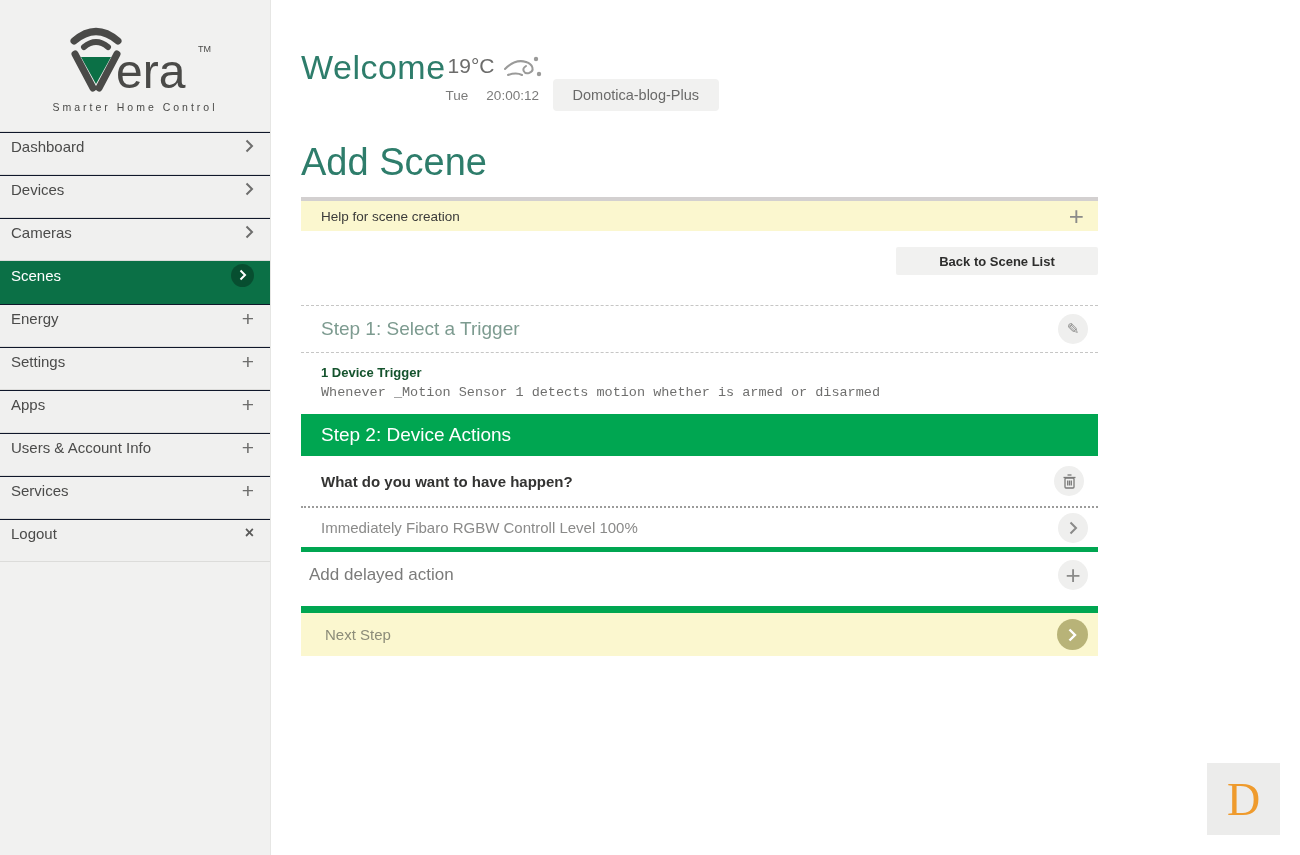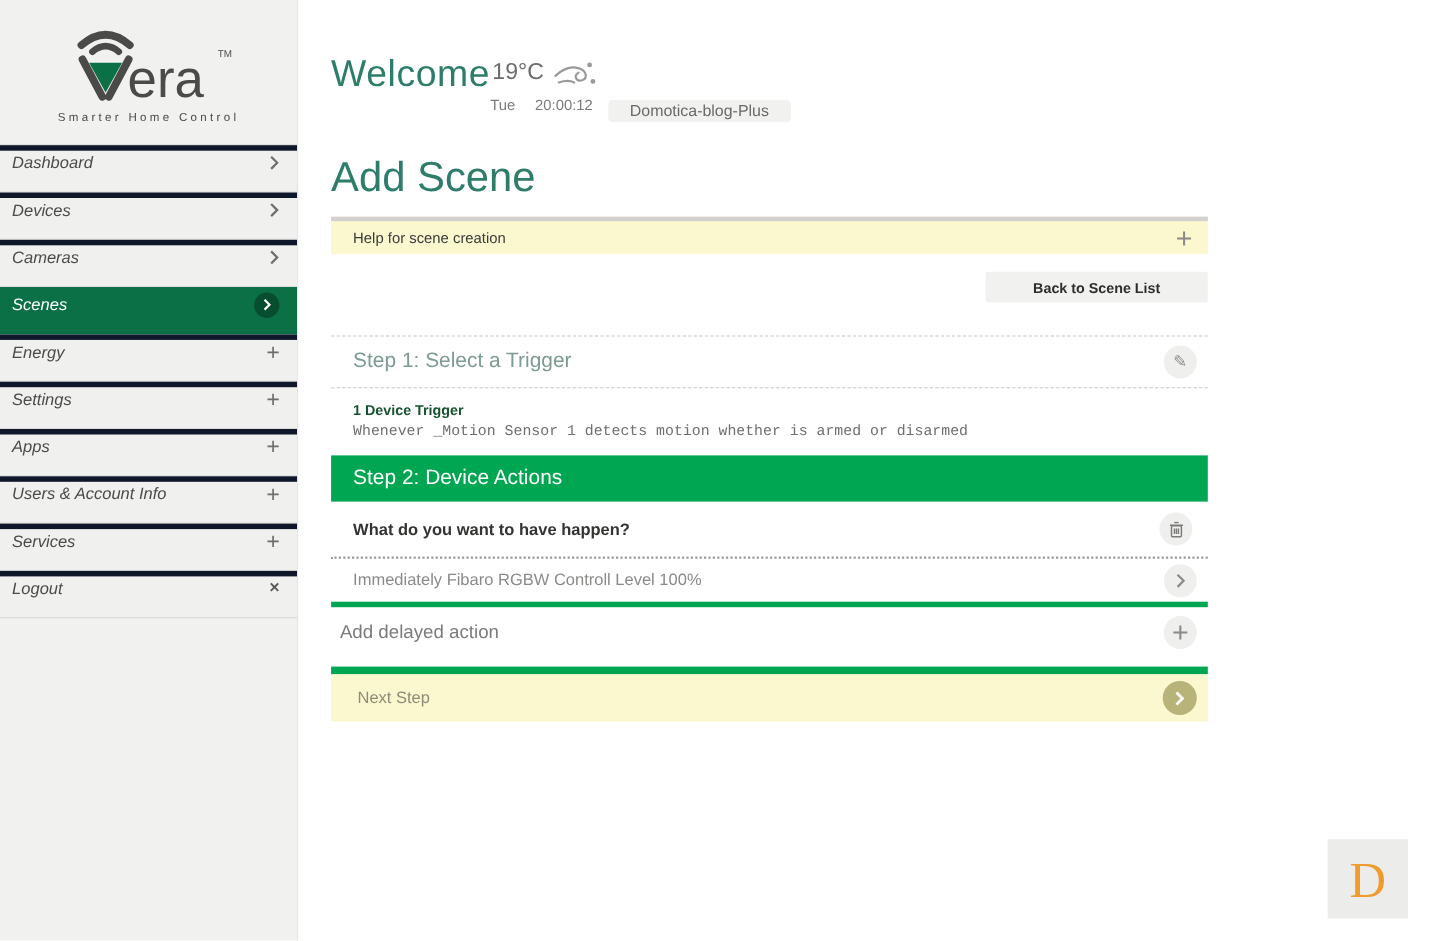--- a/index.html
+++ b/index.html
@@ -3,39 +3,39 @@
 <meta charset="utf-8">
 <style>
   * { margin:0; padding:0; box-sizing:border-box; }
   html,body { width:1300px; height:855px; background:#ffffff; font-family:"Liberation Sans", sans-serif; overflow:hidden; }
 
   
   .sidebar { position:absolute; left:0; top:0; width:271px; height:855px; background:#f1f1f0; border-right:1px solid #e6e6e4; }
   .logo-block { height:131px; display:flex; flex-direction:column; align-items:center; justify-content:center; padding-top:8px; }
   .logo-tagline { font-size:10.5px; letter-spacing:3px; color:#4a4a48; margin-top:1px; }
   .menu { border-top:1px solid #ddddda; }
-  .menu-item { height:43px; display:flex; align-items:center; padding:0 16px 15px 11px; background:#f0f0ef; border-bottom:1px solid #dcdcda; border-top:5px solid #0f172a; color:#4b4b4a; font-size:15px; cursor:pointer;font-style:italic; }
+  .menu-item { height:43px; display:flex; align-items:center; padding:0 16px 15px 11px; background:#f0f0ef; border-bottom:1px solid #dcdcda; border-top:1px solid #0f172a; color:#4b4b4a; font-size:15px; cursor:pointer; }
   .menu-item .mi-label { flex:1; }
   .menu-item .mi-icon { color:#6e6e6d; display:flex; align-items:center; justify-content:center; }
   .menu-item .plus-glyph { font-size:21px; font-weight:300; color:#6e6e6d; line-height:1; }
   .menu-item .close-glyph { font-size:16px; font-weight:bold; color:#5a5a59; line-height:1; }
   .menu-item.selected { background:#0b7046; border-top-color:#0b7046; border-bottom-color:#0b7046; color:#ffffff; }
   .sel-circle { width:23px; height:23px; border-radius:50%; background:rgba(0,0,0,0.30); display:flex; align-items:center; justify-content:center; }
 
   
   .main { position:absolute; left:272px; top:0; width:1028px; height:855px; background:#ffffff; }
   .content { margin-left:29px; width:797px; }
 
   .header-row { display:flex; justify-content:flex-start; align-items:flex-start; margin-top:48px; }
   .page-welcome { font-size:34px; font-weight:300; color:#2e7d6b; letter-spacing:0.5px; }
 
   .weather { display:flex; align-items:flex-end; gap:10px; margin-top:4px; }
   .w-top { display:flex; align-items:center; gap:8px; font-size:21px; color:#6c6c6b; margin-left:2px; }
   .w-bottom { display:flex; gap:18px; font-size:13.5px; color:#7b7b7a; margin-top:8px; }
-  .chip { height:20px; padding:0 20px; background:#f1f1f0; border:none; border-radius:4px; color:#6a6a69; font-size:14.5px; cursor:pointer; margin-bottom:-8px; }
+  .chip { height:32px; padding:0 20px; background:#f1f1f0; border:none; border-radius:4px; color:#6a6a69; font-size:14.5px; cursor:pointer; margin-bottom:-8px; }
 
   .page-title { font-size:38px; font-weight:300; color:#2e7d6b; margin-top:38px; }
 
   .help-bar { margin-top:13px; border-top:4px solid #d3d0d0; background:#fbf7cf; height:34px; display:flex; align-items:center; padding:0 14px 0 20px; }
   .help-bar .hb-label { font-size:13.5px; color:#3b3b3a; }
   .icon-plus-flat { margin-left:auto; font-size:26px; font-weight:300; color:#8b8b8a; line-height:1; cursor:pointer; }
 
   .back-row { display:flex; justify-content:flex-end; margin-top:16px; }
   .back-btn { width:202px; height:28px; background:#f1f1f0; border:none; border-radius:2px; font-size:13px; font-weight:bold; color:#2e2e2d; cursor:pointer; font-family:"Liberation Sans", sans-serif; }
 

